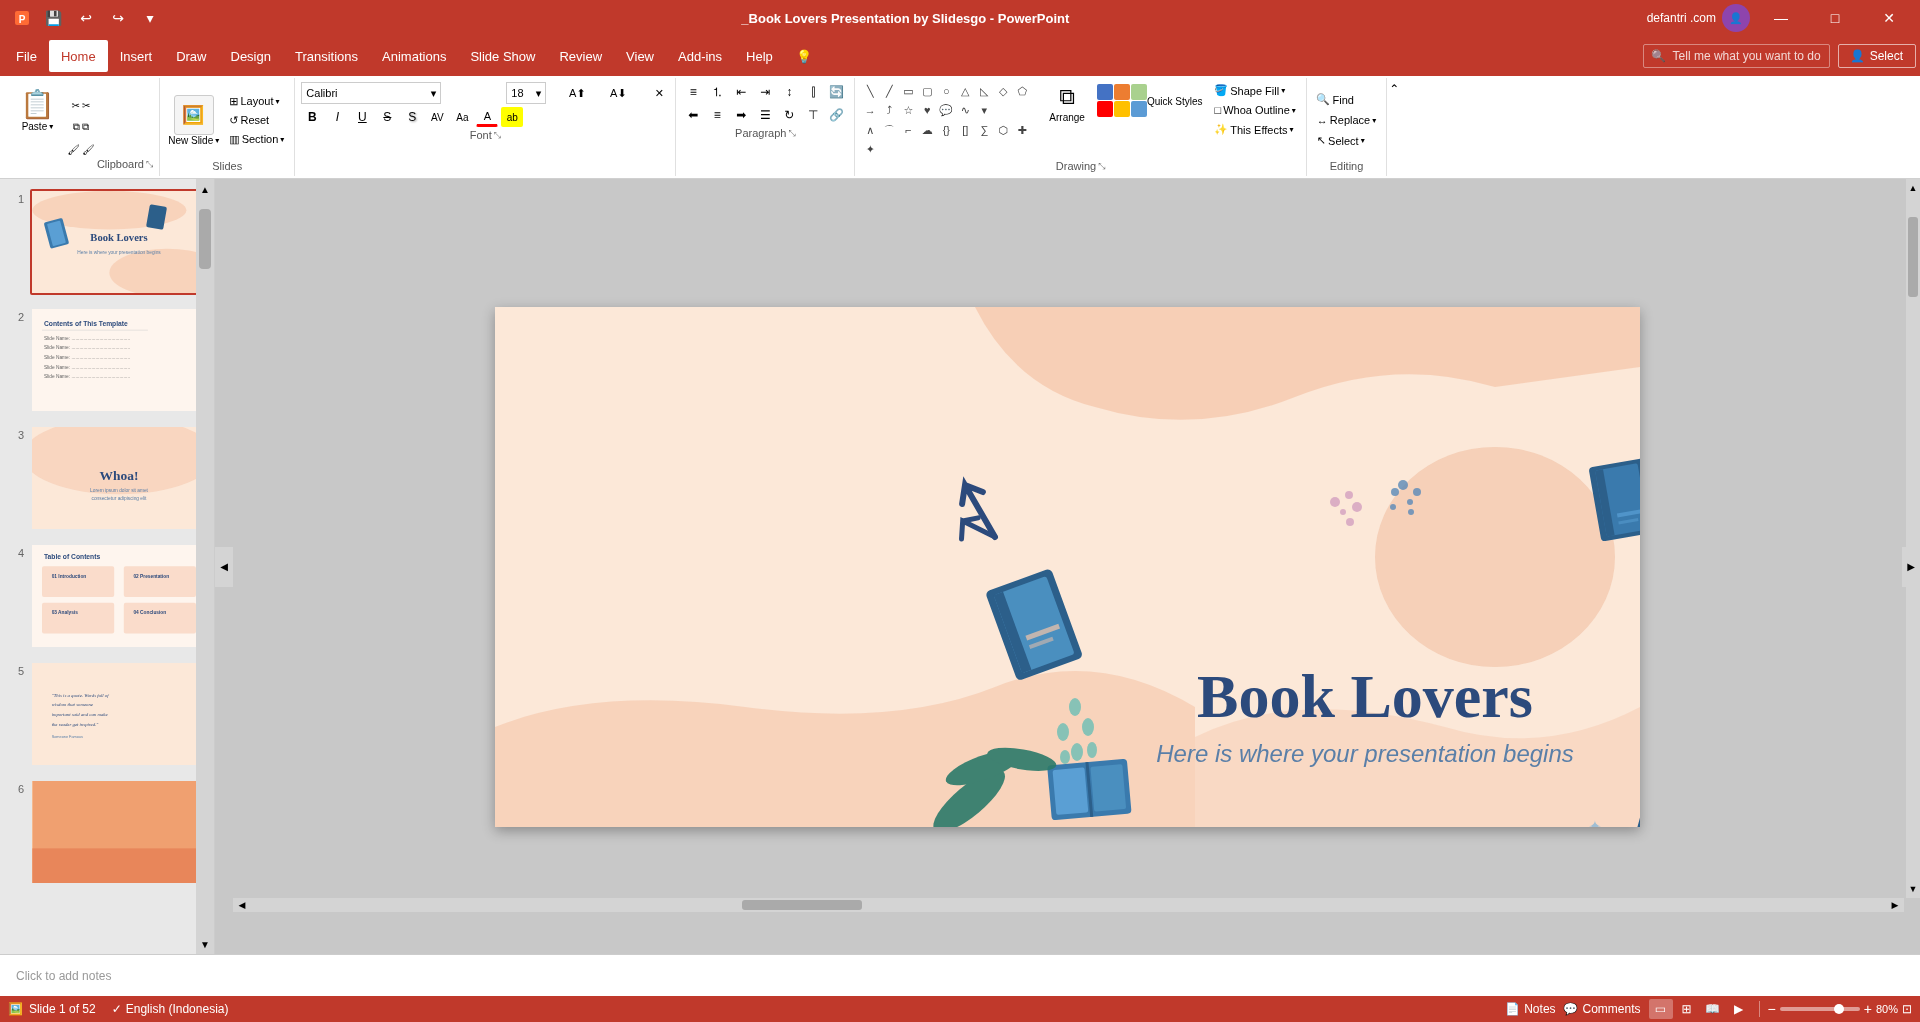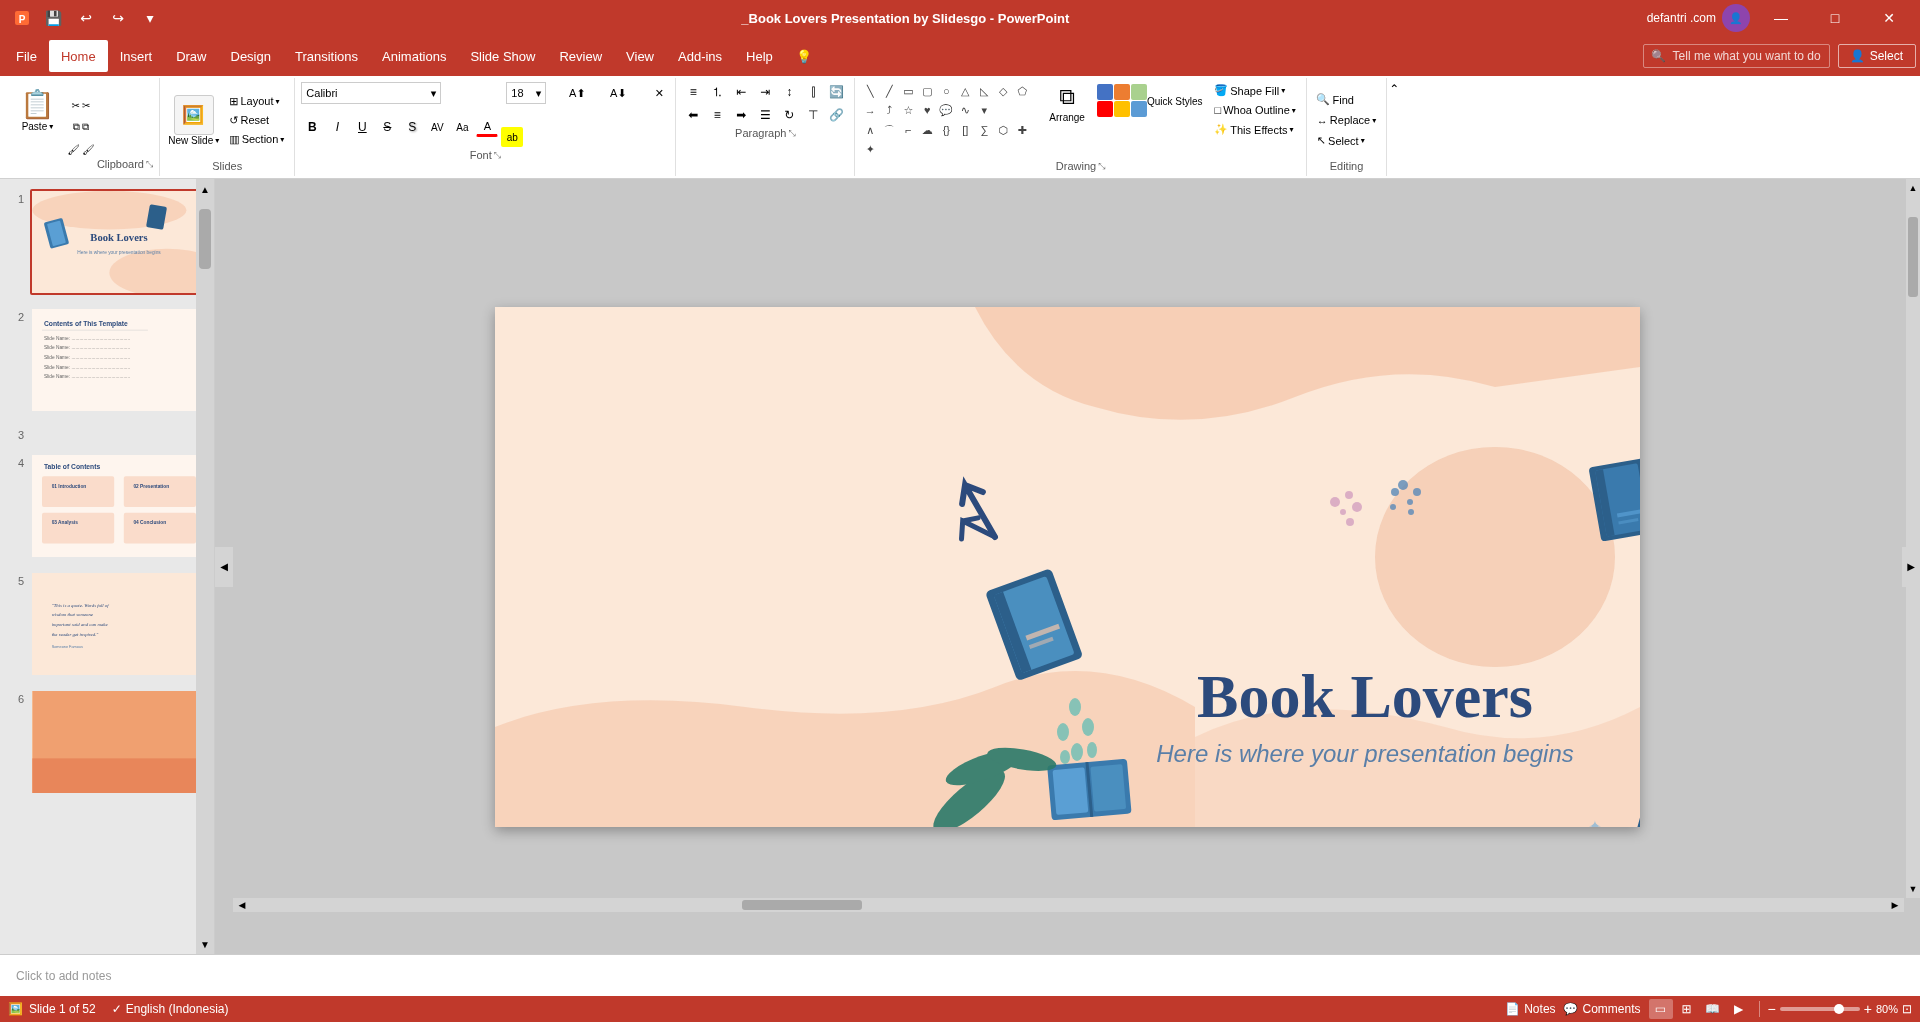--- a/index.html
+++ b/index.html
@@ -480,21 +480,21 @@
         </div>
         <div style="display:flex; gap:3px; align-items:center;">
           <div class="format-btn bold">B</div>
           <div class="format-btn italic">I</div>
           <div class="format-btn underline">U</div>
           <div class="format-btn" style="text-decoration:line-through;">S</div>
           <div class="format-btn" style="text-shadow:1px 1px 2px #999;">S</div>
           <div class="format-btn" style="font-size:10px;">AV</div>
           <div class="format-btn" style="font-size:10px;">Aa</div>
           <div class="format-btn" style="font-size:11px; border-bottom:3px solid red; padding-bottom:0;">A</div>
-          <div class="format-btn" style="font-size:10px; background:yellow;margin-top:20px;">ab</div>
+          <div class="format-btn" style="font-size:10px; background:yellow;">ab</div>
         </div>
       </div>
       <div class="ribbon-group-label">
         <span class="group-label-text">Font</span>
         <span style="font-size:9px;">⤡</span>
       </div>
     </div>
 
     <div class="ribbon-group">
       <div style="display:flex; flex-direction:column; gap:3px;">
@@ -666,20 +666,31 @@
               <text x="12" y="52" fill="#666" font-size="5" font-family="Arial">Slide Name: ............................................</text>
               <text x="12" y="62" fill="#666" font-size="5" font-family="Arial">Slide Name: ............................................</text>
               <text x="12" y="72" fill="#666" font-size="5" font-family="Arial">Slide Name: ............................................</text>
             </svg>
           </div>
         </div>
       </div>
 
       <div class="slide-item">
         <div class="slide-number">3</div>
+        <div class="slide-thumb">
+          <div class="slide-thumb-inner thumb-3">
+            <svg width="100%" height="100%" viewBox="0 0 180 106" xmlns="http://www.w3.org/2000/svg">
+              <rect width="180" height="106" fill="#fce8d8"></rect>
+              <ellipse cx="90" cy="30" rx="100" ry="40" fill="#f5c4a8" opacity="0.5"></ellipse>
+              <text x="90" y="55" text-anchor="middle" fill="#2c4a7c" font-size="14" font-weight="bold" font-family="Georgia,serif">Whoa!</text>
+              <text x="90" y="68" text-anchor="middle" fill="#5a7fa8" font-size="5">Lorem ipsum dolor sit amet</text>
+              <text x="90" y="76" text-anchor="middle" fill="#5a7fa8" font-size="5">consectetur adipiscing elit</text>
+            </svg>
+          </div>
+        </div>
       </div>
 
       <div class="slide-item">
         <div class="slide-number">4</div>
         <div class="slide-thumb">
           <div class="slide-thumb-inner thumb-4">
             <svg width="100%" height="100%" viewBox="0 0 180 106" xmlns="http://www.w3.org/2000/svg">
               <rect width="180" height="106" fill="#fef5ee"></rect>
               <text x="12" y="15" fill="#2c4a7c" font-size="7" font-weight="bold">Table of Contents</text>
               <rect x="10" y="22" width="75" height="32" rx="2" fill="#f5c4a8" opacity="0.5"></rect>

